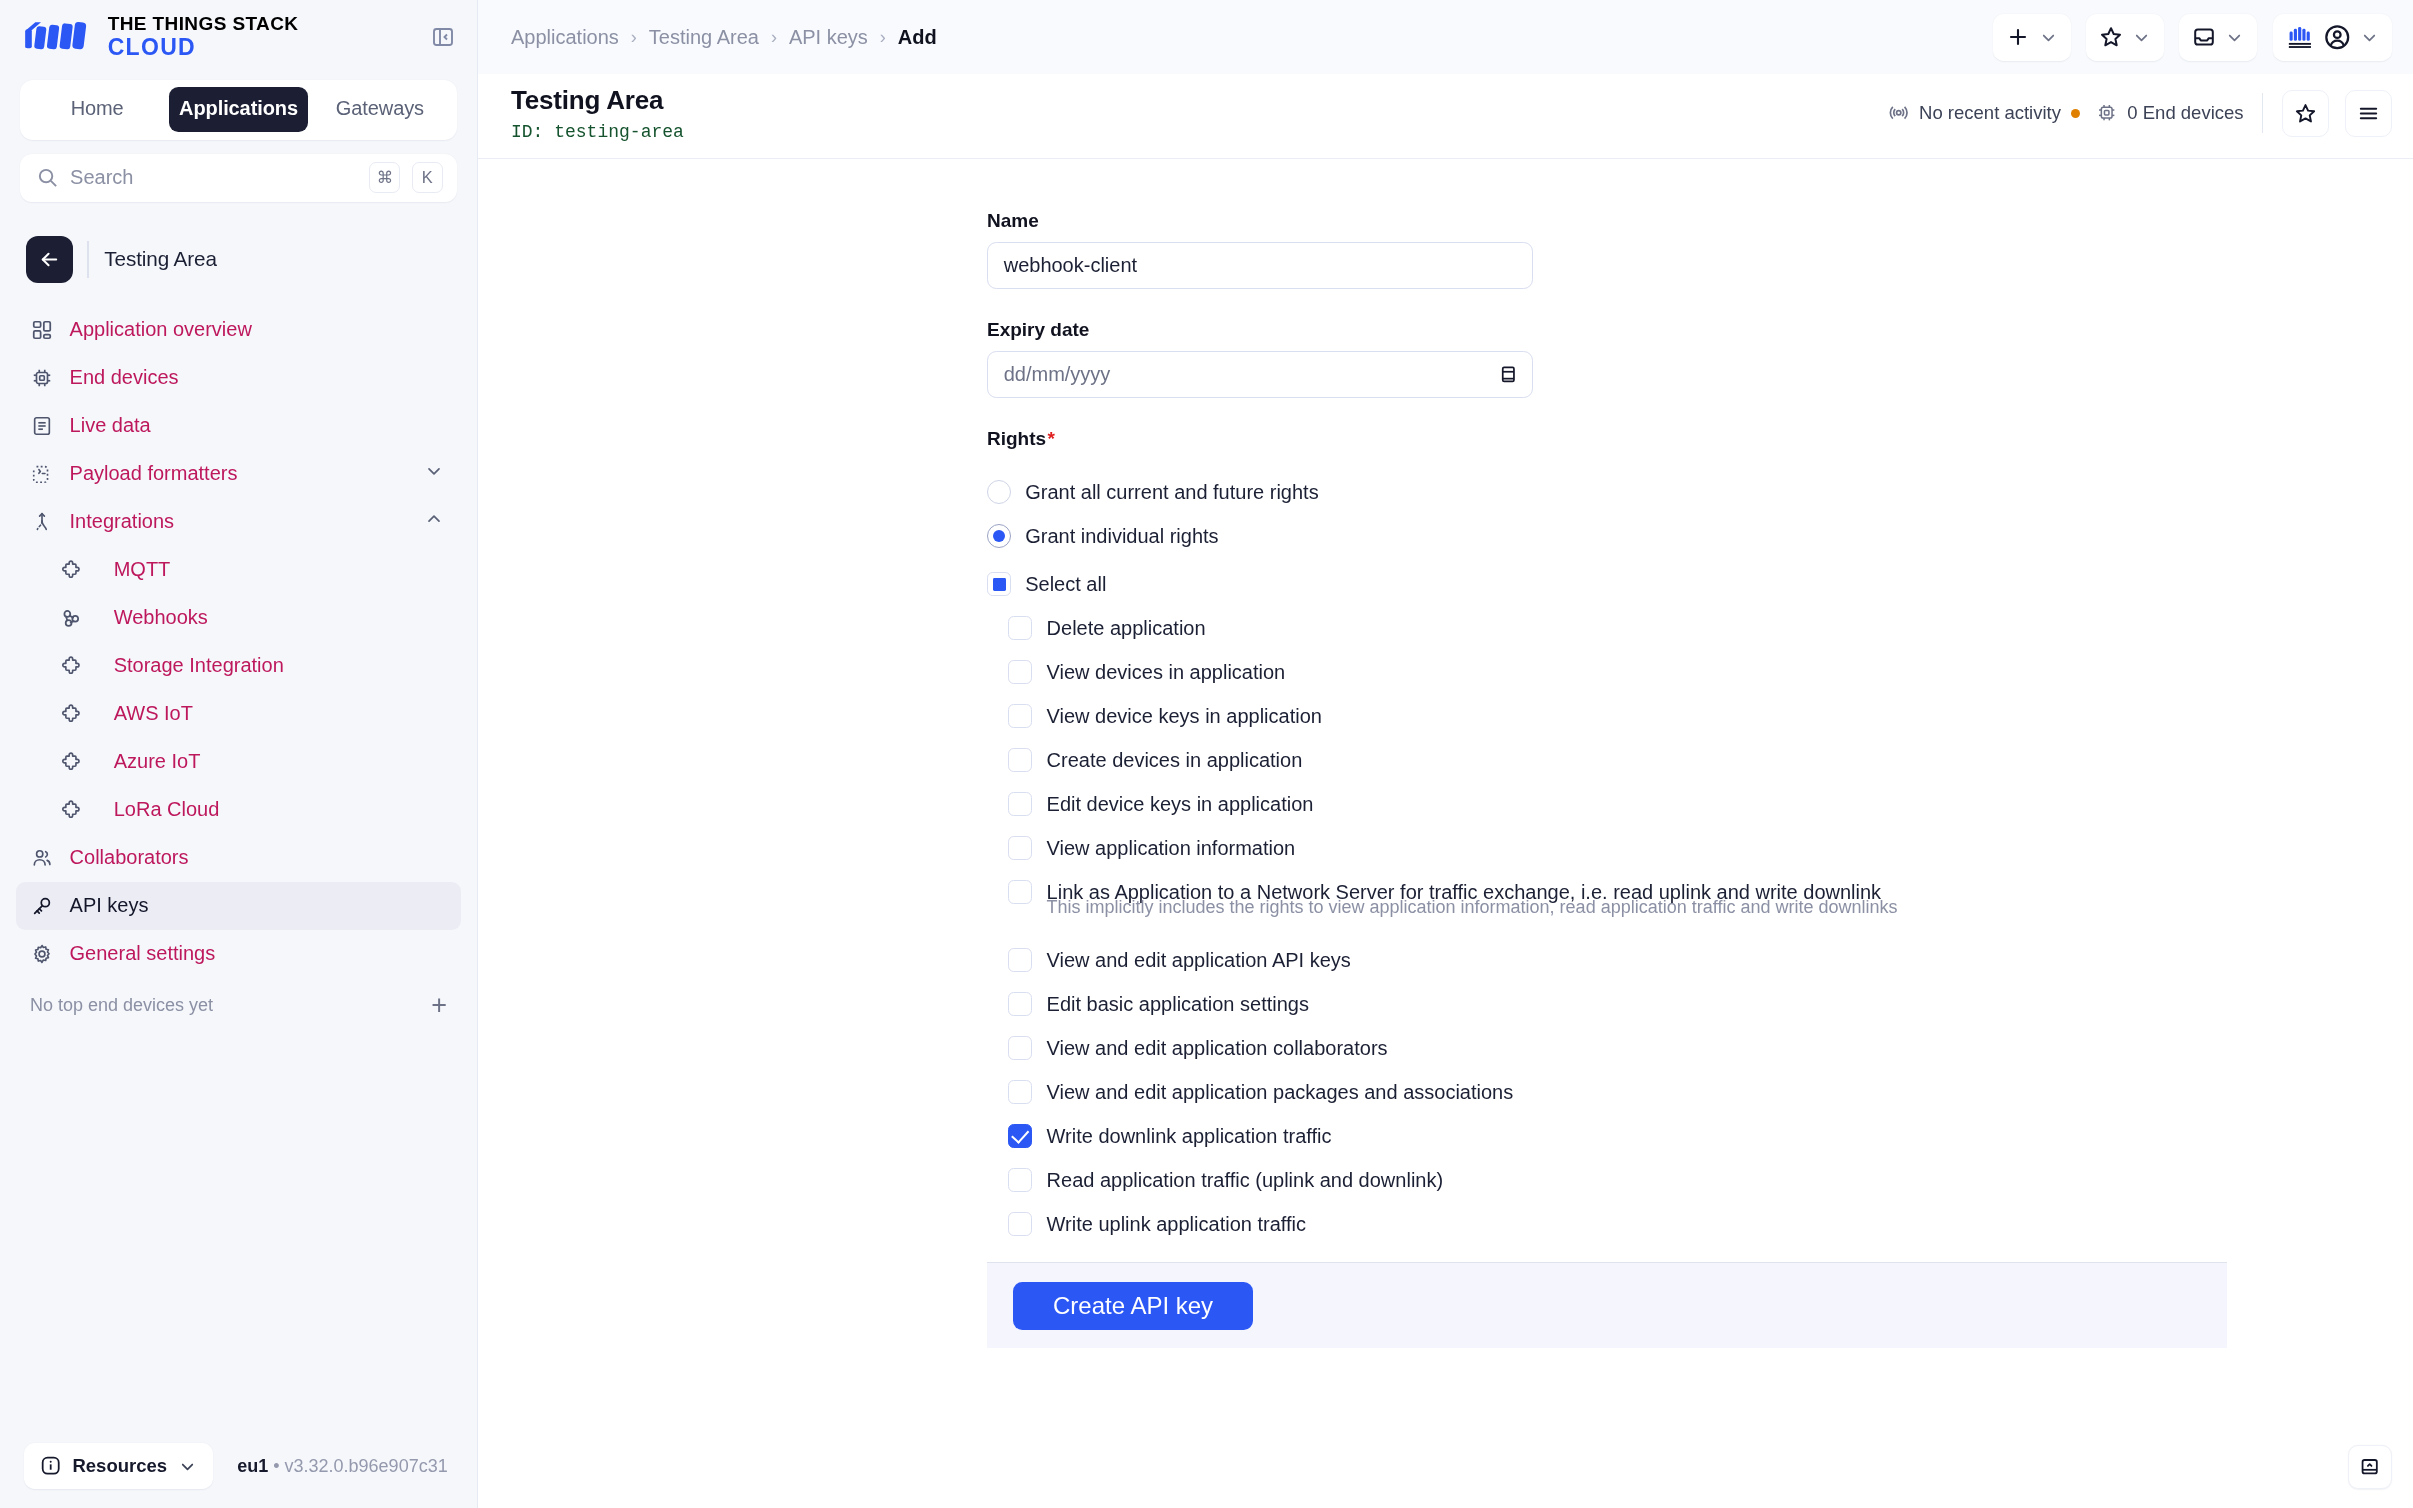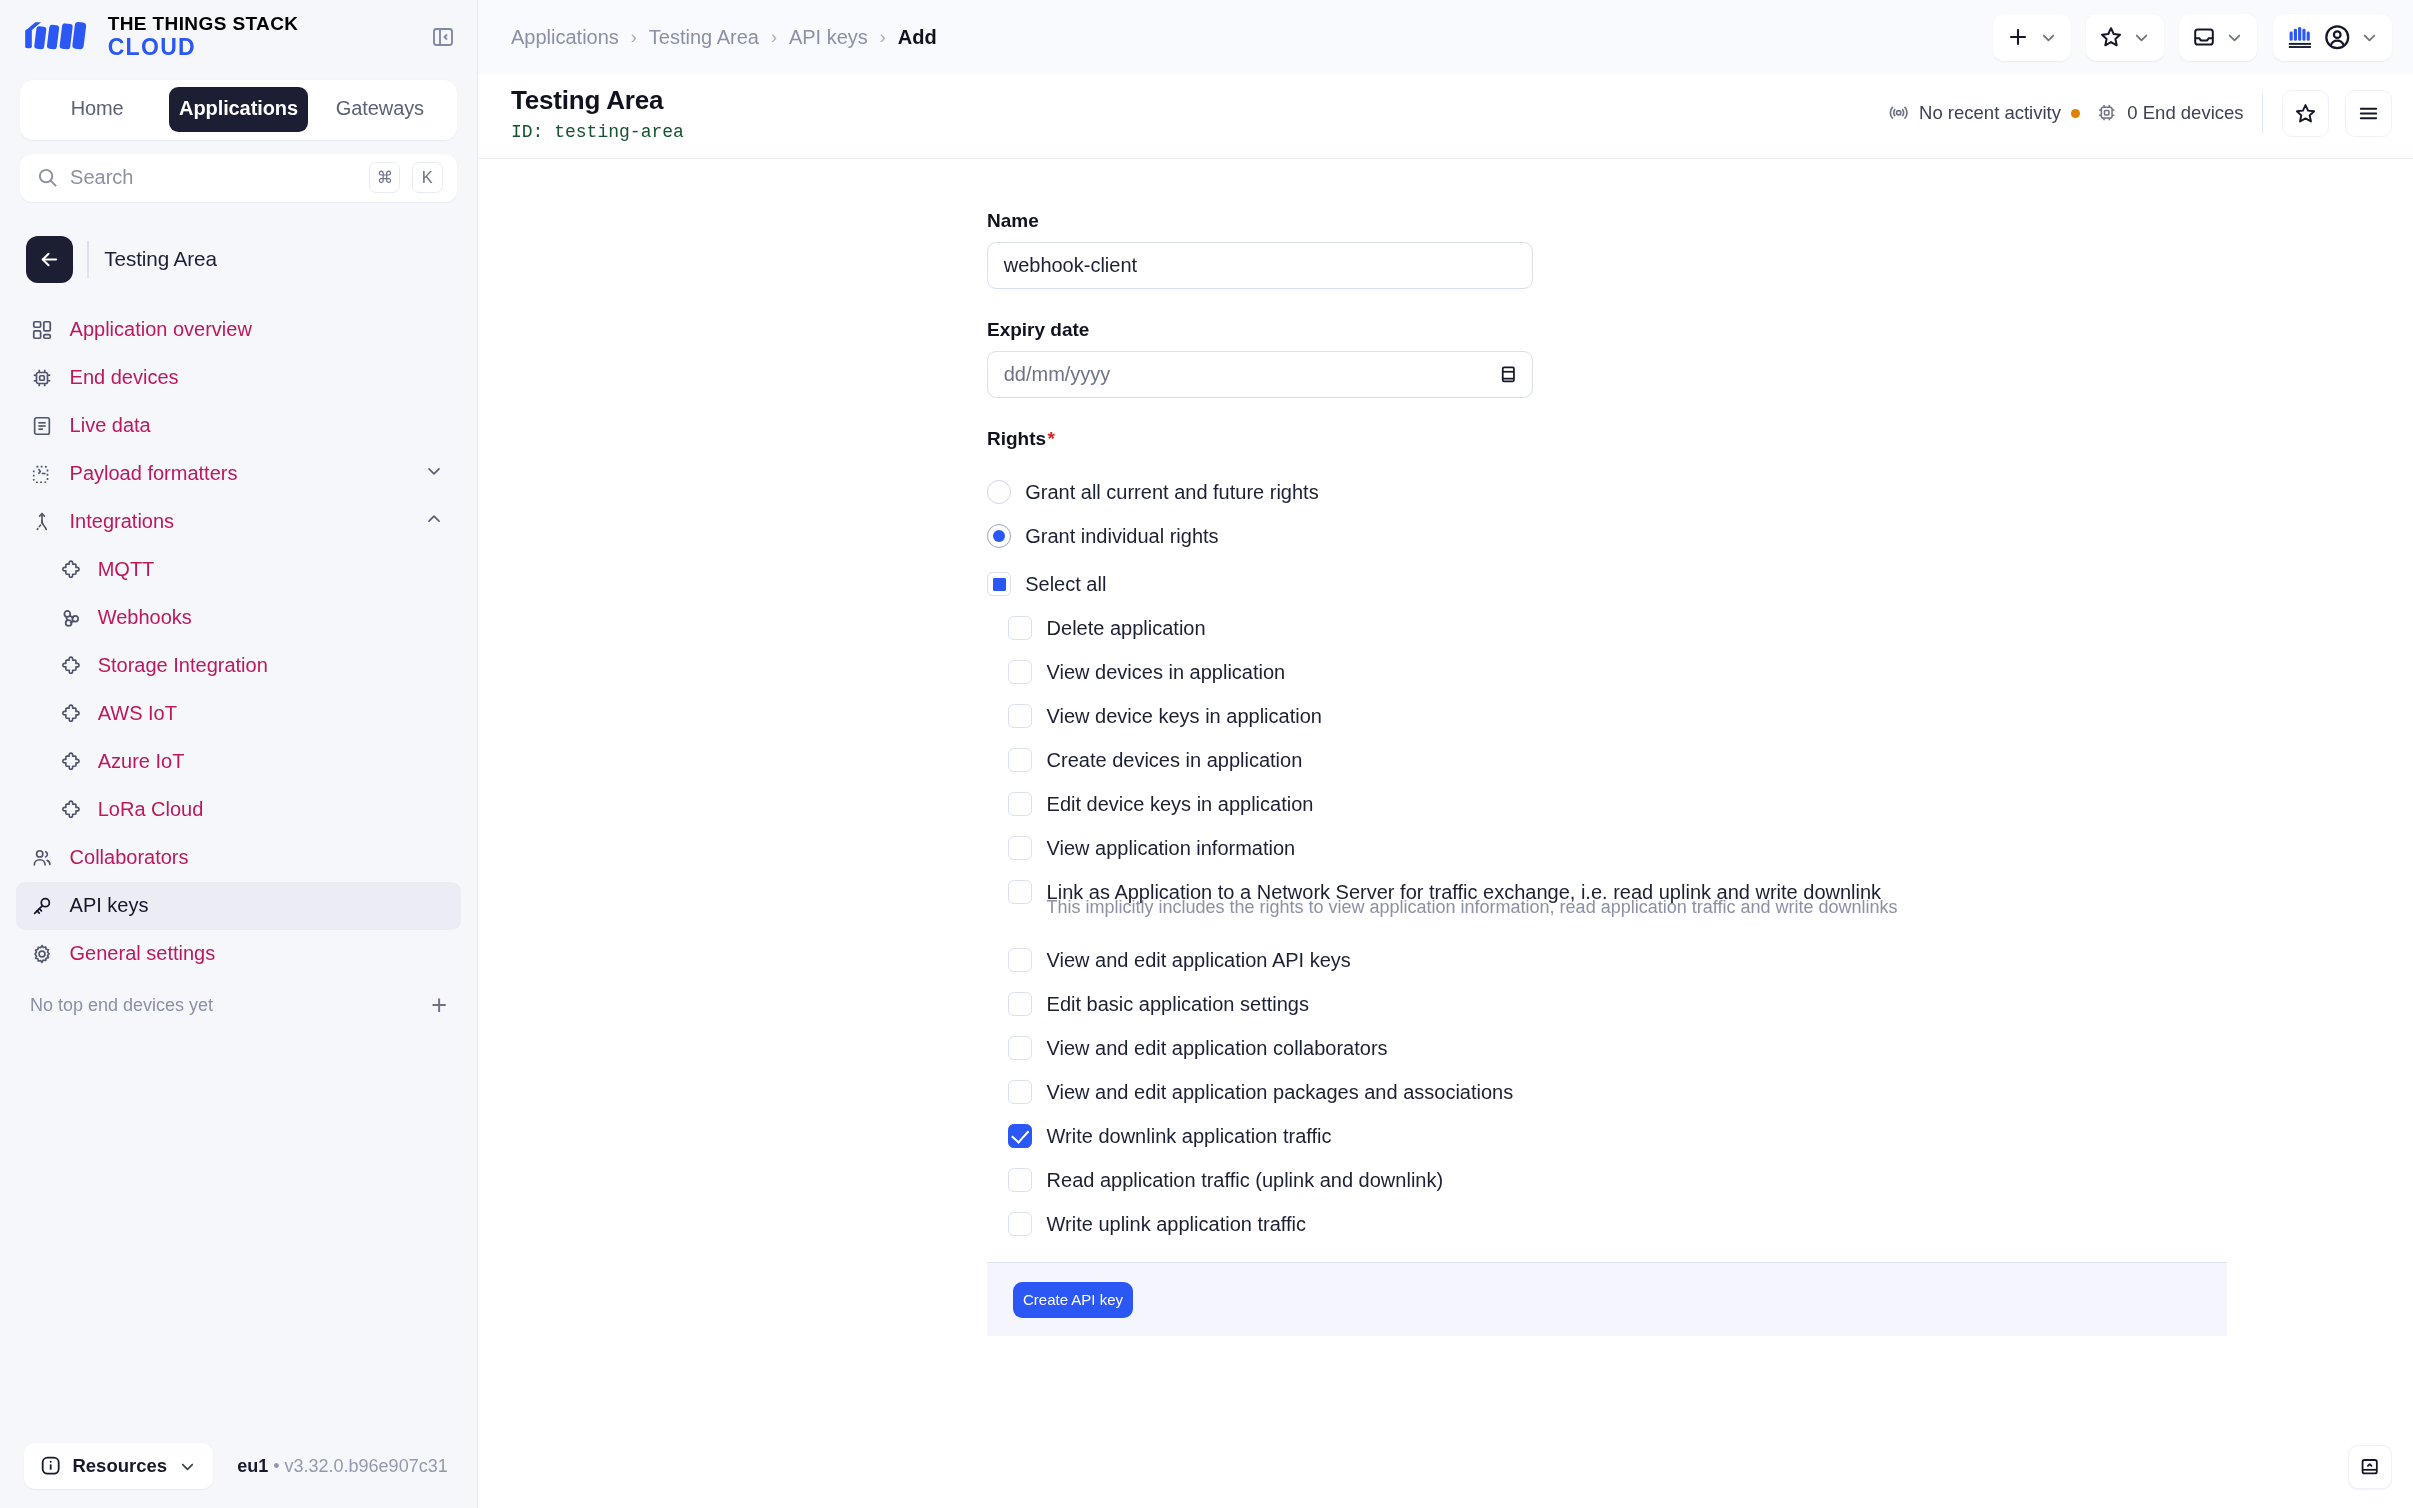--- a/index.html
+++ b/index.html
@@ -70,21 +70,21 @@
   .app-head-name { font-size: 20.7px; color: #1c2034; letter-spacing: -0.1px; }
 
   .nav { padding: 7.1px 15.7px 0 15.7px; }
   .nav-item {
     display: flex; align-items: center; gap: 15.7px;
     padding: 0 14.2px; height: 48px; border-radius: 9.3px;
     font-size: 20px; color: #be185d; cursor: pointer; position: relative;
   }
   .nav-item .chev { position: absolute; right: 17px; }
   .nav-item.active { background: #ececf5; color: #14172a; font-weight: 400; }
-  .nav-item.sub { padding-left: 43px; gap: 15px; }
+  .nav-item.sub { padding-left: 43px; gap: 31px; }
   .nav-icon { width: 24px; height: 24px; flex: 0 0 24px; display: flex; align-items: center; justify-content: center; }
 
   .no-devices {
     display: flex; align-items: center; justify-content: space-between;
     padding: 17px 30px 0 30px; font-size: 18px; color: #8b90a4;
   }
   .plus-mini { font-size: 27px; color: #6d7287; line-height: .6; cursor: pointer; font-weight: 300; }
 
   .sb-footer {
     margin-top: auto; padding: 0 24px 20px 24px; display: flex; align-items: center; gap: 24px;
@@ -166,21 +166,21 @@
   }
   .cb-list { margin-left: 21.4px; }
   .cb-hint { font-size: 18px; color: #8b90a4; padding-left: 38px; margin-top: -7.1px; margin-bottom: 10px; }
 
   .submit-bar {
     margin-top: 26px; width: 1240px; background: #f5f6fd;
     border-top: 1.4px solid #dfe3ee; padding: 18.5px 0 18.5px 26px;
   }
   .btn-primary {
     background: #2b57f5; color: #fff; border: none; border-radius: 9.3px;
-    height: 36px; padding: 0 10px; font-size: 15px; font-family: inherit; cursor: pointer;
+    height: 48px; padding: 0 40px; font-size: 24px; font-family: inherit; cursor: pointer;
   }
 
   .bottom-right-btn {
     position: absolute; right: 21.4px; bottom: 20px;
     width: 44px; height: 44px; background: #ffffff; border: 1.4px solid #eef1f7; border-radius: 10px;
     display: flex; align-items: center; justify-content: center; cursor: pointer;
     box-shadow: 0 0.7px 1.4px rgba(30,40,80,.06);
   }
 </style>
 </head>

